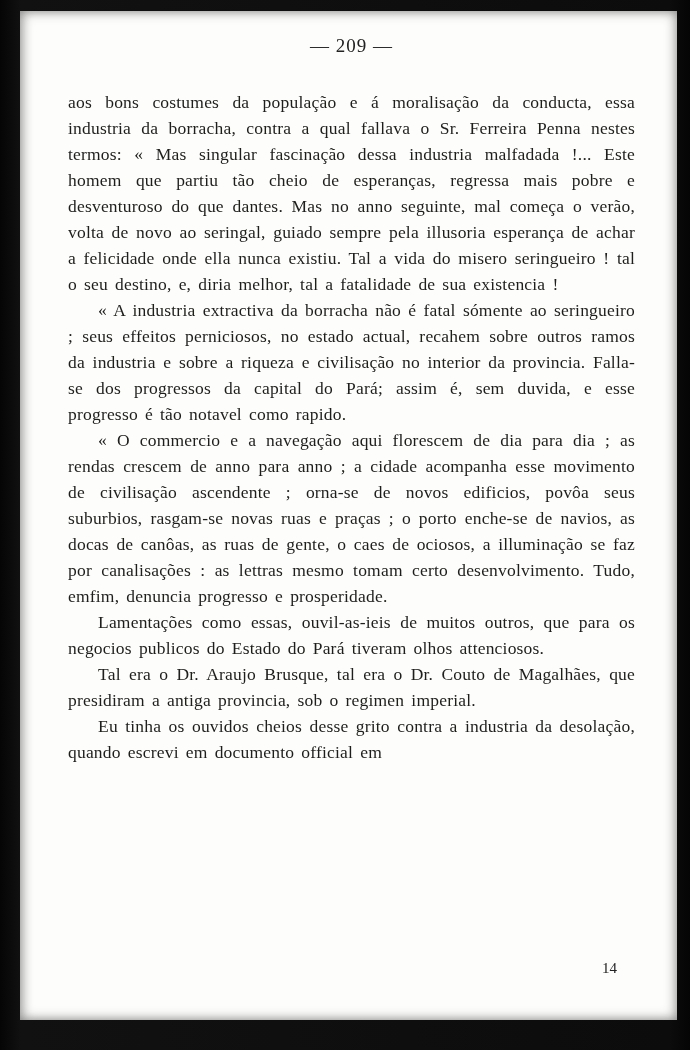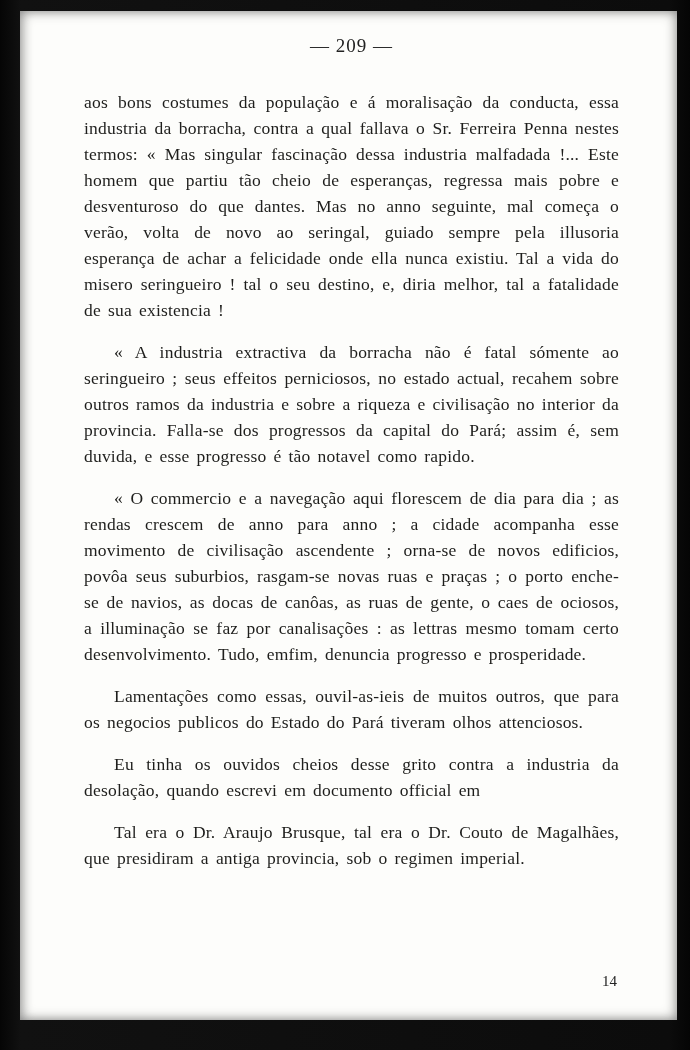--- a/index.html
+++ b/index.html
@@ -41,54 +41,54 @@
     color: #20201e;
   }
   .page-number {
     text-align: center;
     font-size: 19px;
     letter-spacing: 1px;
     margin: 6px 0 32px 0;
     color: #222;
   }
   .text-block p {
-    margin: 16px;
+    margin: 0;
     font-size: 17.5px;
     line-height: 26px;
     text-align: justify;
     word-spacing: 2.5px;
     letter-spacing: 0.2px;
     color: #1e1e1c;
   }
   .text-block p.indent {
     text-indent: 30px;
   }
   .signature-mark {
     position: absolute;
     right: 18px;
-    bottom: 16px;
+    bottom: 29px;
     font-size: 15px;
     color: #222;
   }
 </style>
 </head>
 <body>
 
 <div class="scan-frame">
   <div class="page">
     <div class="page-inner">
 
       <div class="page-number">— 209 —</div>
 
       <div class="text-block">
         <p>aos bons costumes da população e á moralisação da conducta, essa industria da borracha, contra a qual fallava o Sr. Ferreira Penna nestes termos: « Mas singular fascinação dessa industria malfadada !...  Este homem que partiu tão cheio de esperanças, regressa mais pobre e desventuroso do que dantes. Mas no anno seguinte, mal começa o verão, volta de novo ao seringal, guiado sempre pela illusoria esperança de achar a felicidade onde ella nunca existiu. Tal a vida do misero seringueiro ! tal o seu destino, e, diria melhor, tal a fatalidade de sua existencia !</p>
         <p class="indent">« A industria extractiva da borracha não é fatal sómente ao seringueiro ; seus effeitos perniciosos, no estado actual, recahem sobre outros ramos da industria e sobre a riqueza e civilisação no interior da provincia. Falla-se dos progressos da capital do Pará; assim é, sem duvida, e esse progresso é tão notavel como rapido.</p>
         <p class="indent">« O commercio e a navegação aqui florescem de dia para dia ; as rendas crescem de anno para anno ; a cidade acompanha esse movimento de civilisação ascendente ; orna-se de novos edificios, povôa seus suburbios, rasgam-se novas ruas e praças ; o porto enche-se de navios, as docas de canôas, as ruas de gente, o caes de ociosos, a illuminação se faz por canalisações : as lettras mesmo tomam certo desenvolvimento. Tudo, emfim, denuncia progresso e prosperidade.</p>
         <p class="indent">Lamentações como essas, ouvil-as-ieis de muitos outros, que para os negocios publicos do Estado do Pará tiveram olhos attenciosos.</p>
+        <p class="indent">Tal era o Dr. Araujo Brusque, tal era o Dr. Couto de Magalhães, que presidiram a antiga provincia, sob o regimen imperial.</p>
         <p class="indent">Eu tinha os ouvidos cheios desse grito contra a industria da desolação, quando escrevi em documento official em</p>
-        <p class="indent">Tal era o Dr. Araujo Brusque, tal era o Dr. Couto de Magalhães, que presidiram a antiga provincia, sob o regimen imperial.</p>
       </div>
 
       <div class="signature-mark">14</div>
 
     </div>
   </div>
 </div>
 
 </body></html>

